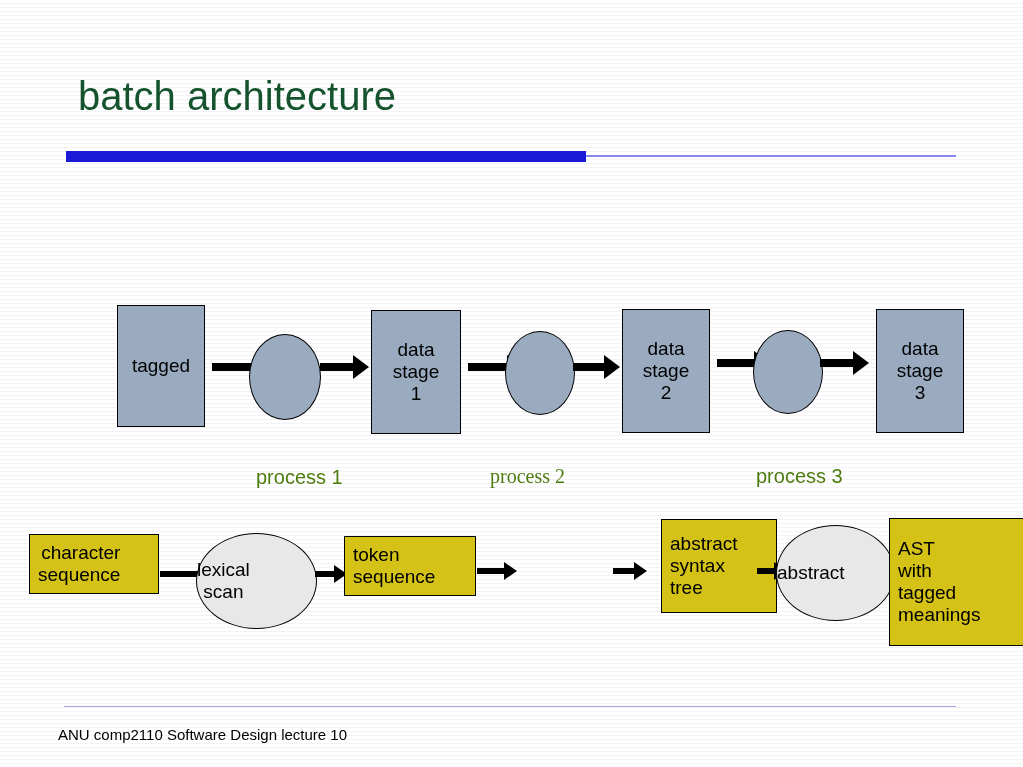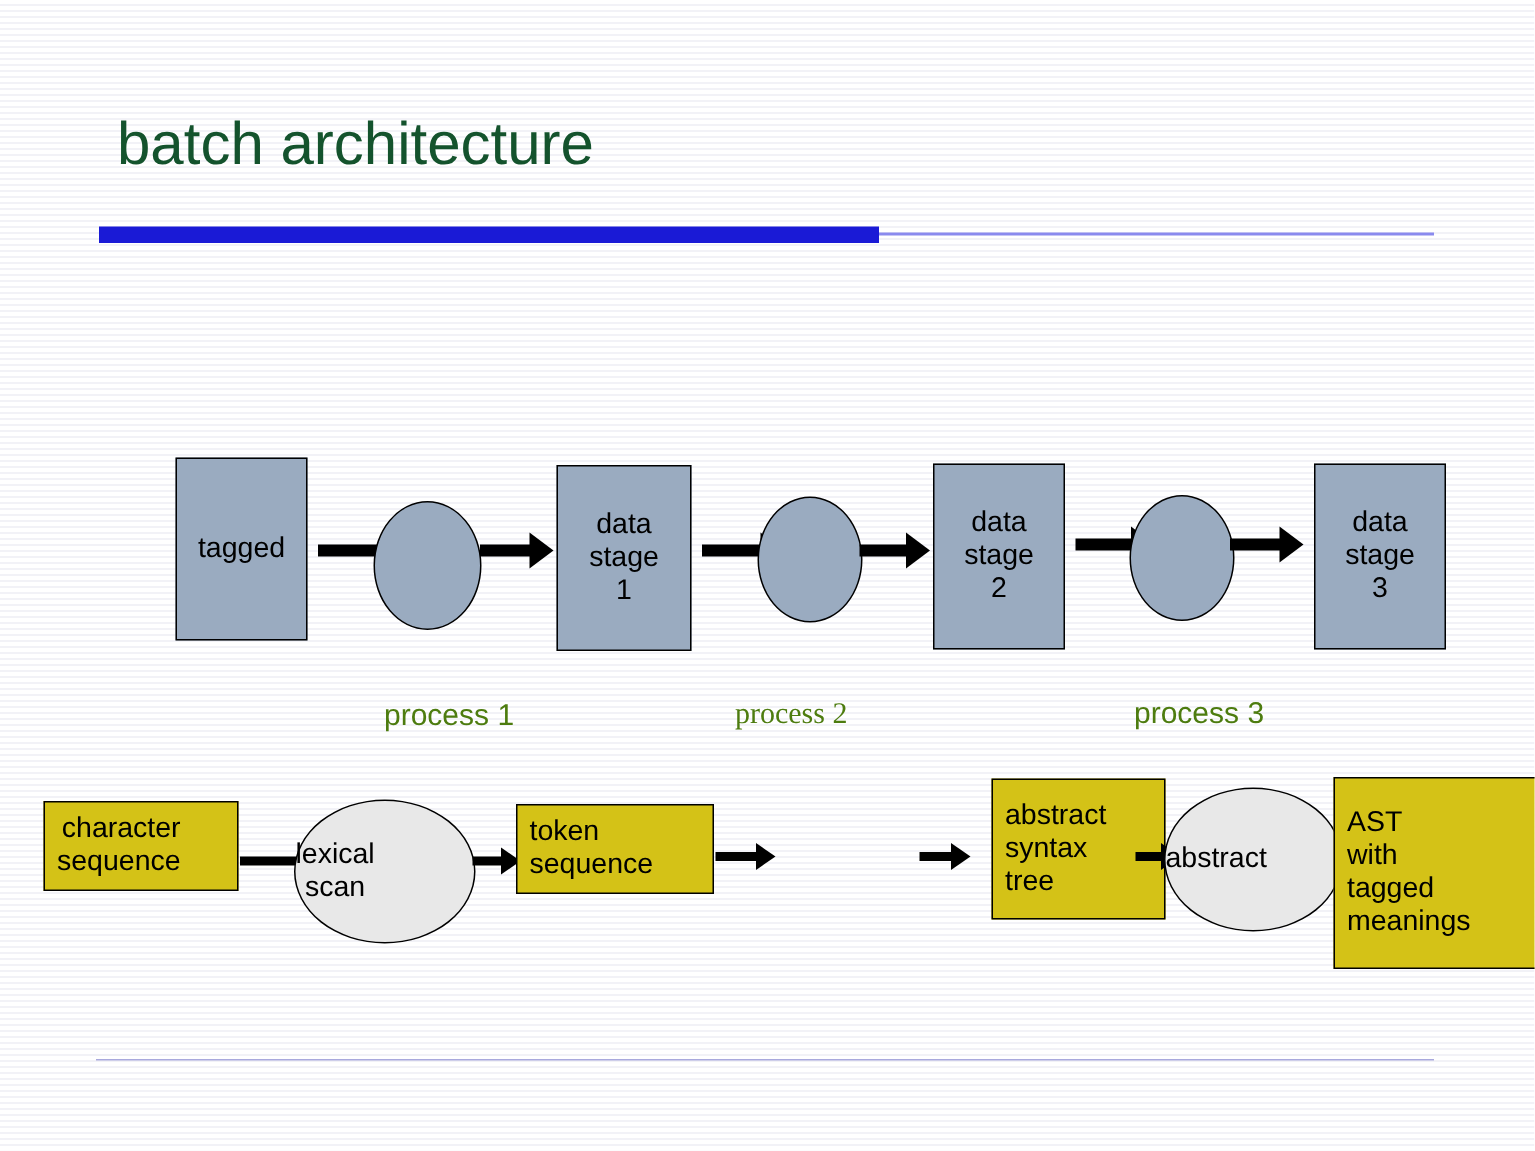--- a/index.html
+++ b/index.html
@@ -185,14 +185,15 @@
   </div>
 
   <div class="box box-yellow box-left" style="left:889px;top:518px;width:156px;height:128px;">
     <span class="lbl">AST
 with
 tagged
 meanings</span>
   </div>
 
   <div class="footer-rule"></div>
+  <div class="footer">ANU comp2110 Software Design lecture 10</div>
 
 </div>
 
 </body></html>

